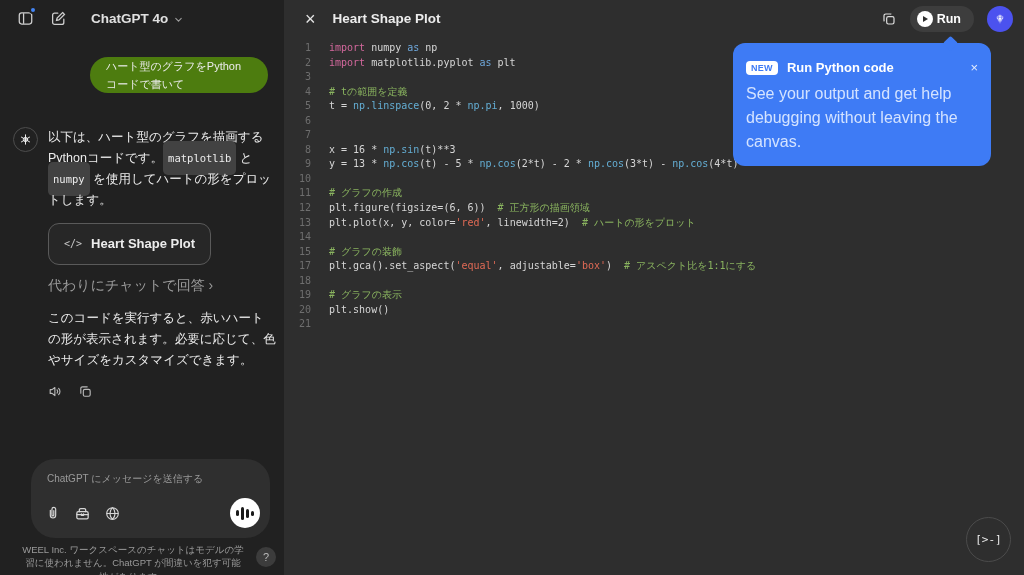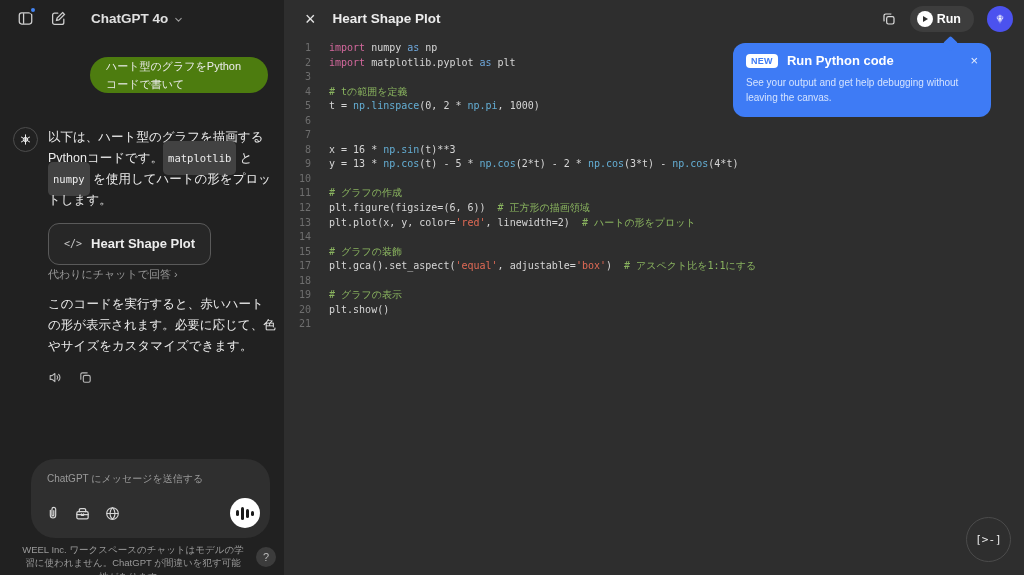--- a/index.html
+++ b/index.html
@@ -16,21 +16,21 @@
   .model-selector .chev { color:#9b9b9b; margin-top:2px; }
 
   .user-bubble { position:absolute; top:57px; right:16px; max-width:178px; background:#4d7c0f; color:#ececec; font-size:11px; line-height:1.65; padding:0 16px; border-radius:18px; }
 
   .assistant { position:absolute; top:127px; left:13px; display:flex; }
   .avatar { width:25px; height:25px; border-radius:50%; border:1px solid #4d4d4d; display:flex; align-items:center; justify-content:center; flex:none; color:#ececec; }
   .a-content { margin-left:10px; width:228px; color:#ececec; font-size:12.5px; line-height:1.68; }
   .inline-code { font-family:"DejaVu Sans Mono", monospace; font-size:10.5px; background:#424242; padding:11px 5px; border-radius:5px; }
   .canvas-card-btn { margin-top:12px; display:inline-flex; align-items:center; gap:9px; border:1px solid #5a5a5a; background:#272727; border-radius:11px; padding:9px 15px; color:#ececec; font-size:13px; font-weight:700; }
   .canvas-card-btn .code-glyph { font-family:"DejaVu Sans Mono", monospace; font-size:10px; color:#c9c9c9; font-weight:400; }
-  .chat-link { margin-top:0; color:#9b9b9b; font-size:11px; }
+  .chat-link { margin-top:9px; color:#9b9b9b; font-size:14px; }
   .a-para { margin-top:11px; }
   .msg-actions { margin-top:13px; display:flex; gap:15px; color:#b9b9b9; }
 
   .composer { position:absolute; left:31px; top:459px; width:239px; height:79px; background:#2f2f2f; border-radius:24px; padding:13px 16px; }
   .composer-ph { color:#9a9a9a; font-size:10px; }
   .composer-row { position:absolute; left:14px; right:10px; bottom:10px; display:flex; align-items:center; gap:13px; color:#d6d6d6; }
   .voice-btn { margin-left:auto; width:30px; height:30px; border-radius:50%; background:#ffffff; display:flex; align-items:center; justify-content:center; gap:2px; }
   .voice-btn i { display:block; width:2.6px; border-radius:2px; background:#1a1a1a; }
 
   .sb-footer { position:absolute; left:22px; top:543px; width:222px; text-align:center; font-size:9.5px; line-height:1.4; color:#9a9a9a; }
@@ -47,27 +47,27 @@
   .play-circle b { display:block; width:0; height:0; border-left:5px solid #2e2e2e; border-top:3.5px solid transparent; border-bottom:3.5px solid transparent; margin-left:1.5px; }
   .gem-badge { width:26px; height:26px; border-radius:50%; background:#4b52ef; display:flex; align-items:center; justify-content:center; }
 
   .code-area { position:absolute; top:41px; left:0; right:0; bottom:0; font-family:"DejaVu Sans Mono", monospace; font-size:10px; line-height:14.55px; }
   .code-line { display:flex; white-space:pre; }
   .ln { width:27px; text-align:right; color:#6e6e6e; flex:none; }
   .lc { margin-left:18px; color:#d6d6d6; }
   .tok-kw { color:#d2689c; } .tok-kw2 { color:#6fa8dc; } .tok-cm { color:#8ab45f; }
   .tok-st { color:#e06a55; } .tok-fn { color:#64aed4; } .tok-pl { color:#d6d6d6; }
 
-  .tooltip { position:absolute; left:449px; top:43px; width:258px; background:#3e7bf5; border-radius:12px; padding:10px 13px 12px; color:#fff; z-index:3; }
+  .tooltip { position:absolute; left:449px; top:43px; width:258px; background:#3e7bf5; border-radius:12px; padding:17px 13px 12px; color:#fff; z-index:3; }
   .tooltip-arrow { position:absolute; top:-5px; left:212px; width:11px; height:11px; background:#3e7bf5; transform:rotate(45deg); border-radius:2px; }
   .tt-row { display:flex; align-items:center; gap:9px; }
   .tt-new { background:#ffffff; color:#3e7bf5; font-size:9px; font-weight:700; letter-spacing:.3px; padding:2px 5px; border-radius:4px; }
   .tt-title { font-size:13px; font-weight:700; }
   .tt-close { margin-left:auto; color:rgba(255,255,255,.85); font-size:13px; line-height:1; }
-  .tt-body { margin-top:7px; font-size:10px; line-height:1.5; color:#d4e3ff; width:230px; }
+  .tt-body { margin-top:7px; font-size:16px; line-height:1.5; color:#d4e3ff; width:230px; }
 
   .console-btn { position:absolute; left:682px; top:517px; width:45px; height:45px; border-radius:50%; border:1px solid #4b4b4b; display:flex; align-items:center; justify-content:center; color:#ececec; font-family:"DejaVu Sans Mono", monospace; font-size:11px; }
 </style>
 </head>
 <body>
 
 <div class="sidebar">
 
   <div class="sb-header">
     <div class="icon-btn">

